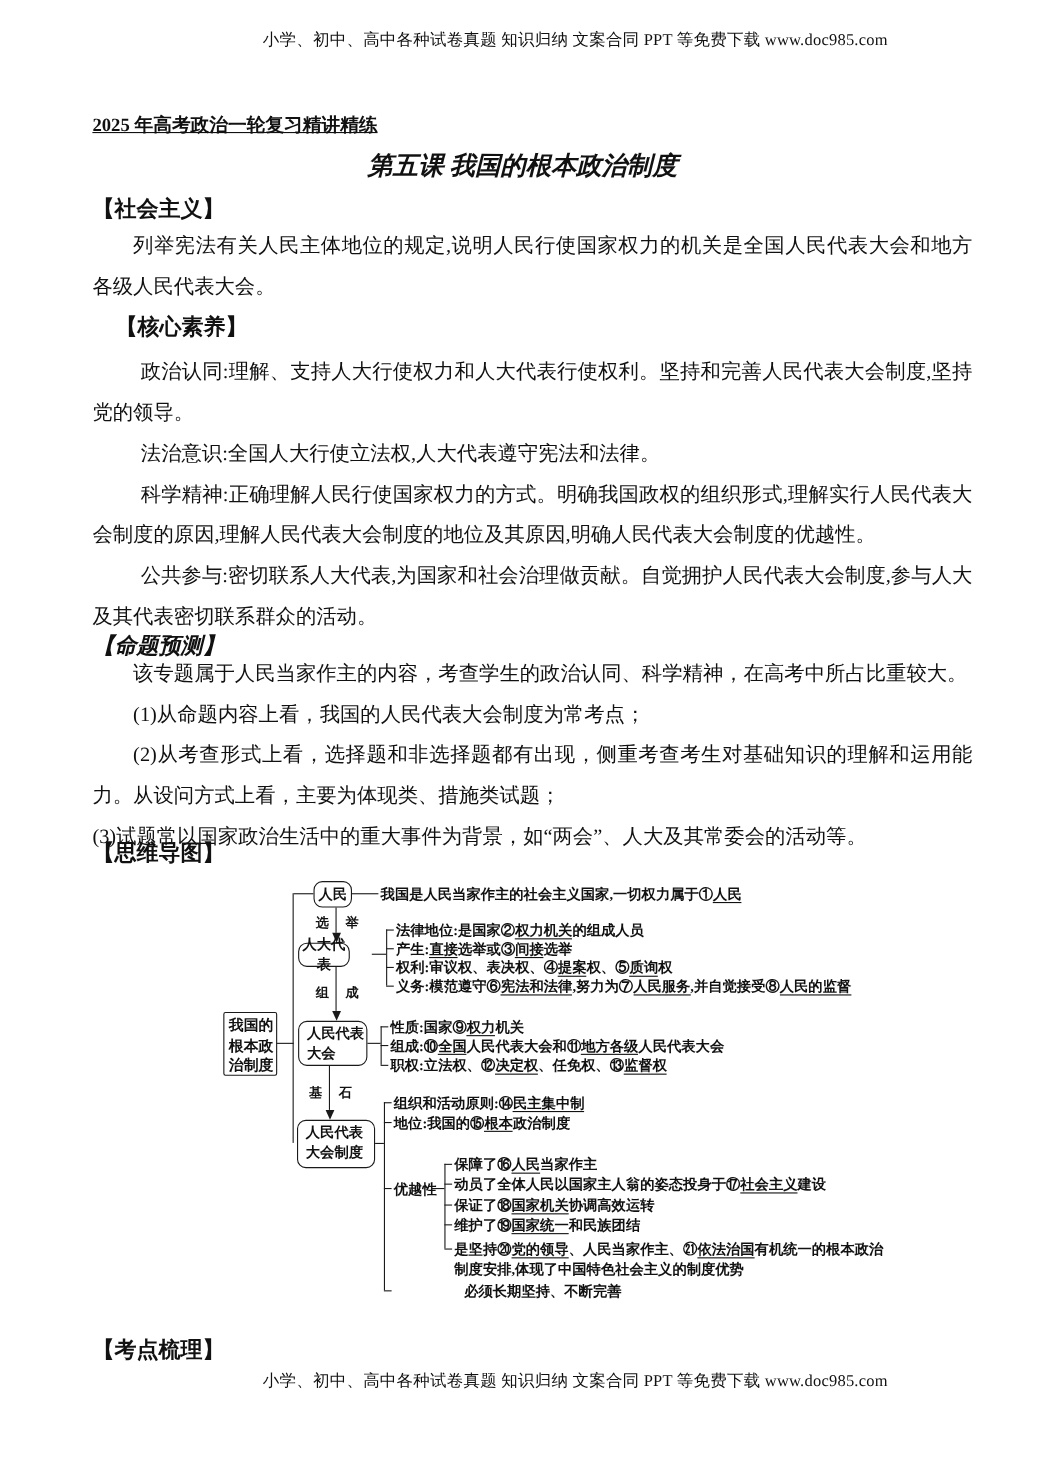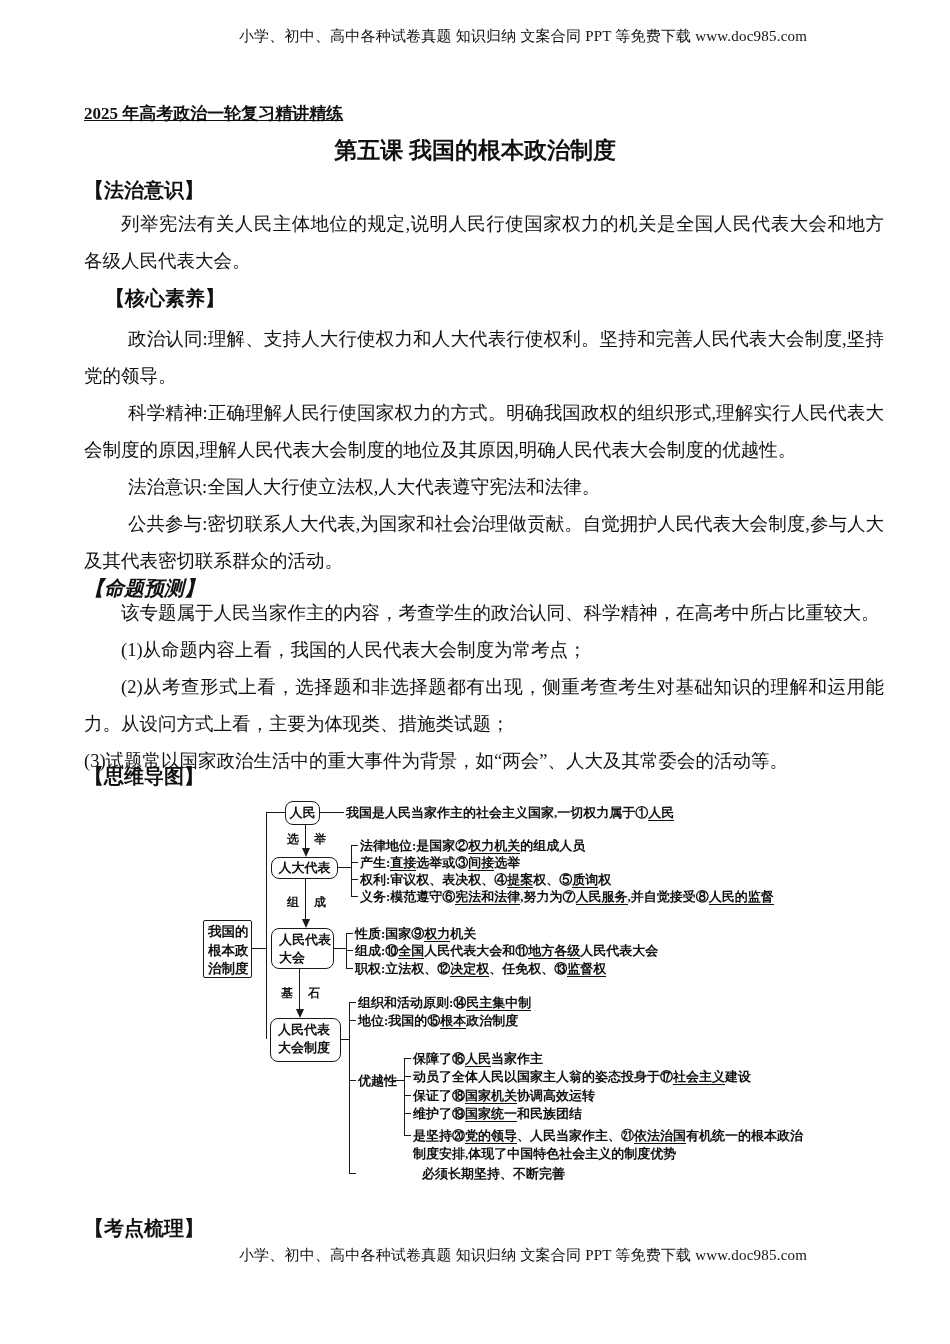--- a/index.html
+++ b/index.html
@@ -43,32 +43,32 @@
     border-left:4.5px solid transparent;border-right:4.5px solid transparent;
     border-top:9px solid #1a1a1a;
   }
 </style>
 </head>
 <body>
 
 <div class="abs center note" style="top:27px;">小学、初中、高中各种试卷真题 知识归纳 文案合同 PPT 等免费下载   www.doc985.com</div>
 
 <div class="abs series" style="left:84px;top:102px;">2025 年高考政治一轮复习精讲精练</div>
-<div class="abs center lesson" style="top:135px;">第五课 我国的根本政治制度</div>
+<div class="abs center lesson" style="top:135px;font-style:italic;">第五课 我国的根本政治制度</div>
 
-<div class="abs h" style="left:84px;top:180px;">【法治意识】</div>
+<div class="abs h" style="left:84px;top:180px;">【社会主义】</div>
 <div class="abs txtblock" style="top:206px;">
   <p class="body-p">列举宪法有关人民主体地位的规定,说明人民行使国家权力的机关是全国人民代表大会和地方各级人民代表大会。</p>
 </div>
 
 <div class="abs h" style="left:84px;top:288px;margin-left:21px;">【核心素养】</div>
 <div class="abs txtblock" style="top:321px;">
   <p class="body-p indent-more">政治认同:理解、支持人大行使权力和人大代表行使权利。坚持和完善人民代表大会制度,坚持党的领导。</p>
+  <p class="body-p indent-more">法治意识:全国人大行使立法权,人大代表遵守宪法和法律。</p>
   <p class="body-p indent-more">科学精神:正确理解人民行使国家权力的方式。明确我国政权的组织形式,理解实行人民代表大会制度的原因,理解人民代表大会制度的地位及其原因,明确人民代表大会制度的优越性。</p>
-  <p class="body-p indent-more">法治意识:全国人大行使立法权,人大代表遵守宪法和法律。</p>
   <p class="body-p indent-more">公共参与:密切联系人大代表,为国家和社会治理做贡献。自觉拥护人民代表大会制度,参与人大及其代表密切联系群众的活动。</p>
 </div>
 
 <div class="abs h" style="left:84px;top:578px;font-style:italic;">【命题预测】</div>
 <div class="abs txtblock" style="top:595px;">
   <p class="body-p">该专题属于人民当家作主的内容，考查学生的政治认同、科学精神，在高考中所占比重较大。</p>
   <p class="body-p">(1)从命题内容上看，我国的人民代表大会制度为常考点；</p>
   <p class="body-p">(2)从考查形式上看，选择题和非选择题都有出现，侧重考查考生对基础知识的理解和运用能力。从设问方式上看，主要为体现类、措施类试题；</p>
   <p class="body-p no-indent">(3)试题常以国家政治生活中的重大事件为背景，如“两会”、人大及其常委会的活动等。</p>
 </div>
@@ -88,21 +88,21 @@
   <div class="ln" style="left:267px;top:22px;width:18px;height:1.4px;"></div>
   <div class="node" style="left:285px;top:11px;width:35px;height:24px;">人民</div>
   <div class="ln" style="left:320px;top:22px;width:24px;height:1.4px;"></div>
   <div class="mi" style="left:346px;top:15px;"><span>我国是人民当家作主的社会主义国家,一切权力属于①</span><span class="u">人民</span></div>
 
   <div class="ln" style="left:305px;top:35px;width:1.4px;height:23px;"></div>
   <div class="ahead" style="left:301.5px;top:58px;"></div>
   <div class="elabel" style="left:287px;top:42px;">选</div>
   <div class="elabel" style="left:314px;top:42px;">举</div>
 
-  <div class="node" style="left:271px;top:67px;width:67px;height:22px;">人大代表</div>
+  <div class="node" style="left:271px;top:67px;width:47px;height:22px;">人大代表</div>
   <div class="ln" style="left:338px;top:77px;width:13px;height:1.4px;"></div>
   <div class="ln" style="left:351px;top:55px;width:1.4px;height:51px;"></div>
   <div class="ln" style="left:351px;top:55px;width:7px;height:1.4px;"></div>
   <div class="ln" style="left:351px;top:72px;width:7px;height:1.4px;"></div>
   <div class="ln" style="left:351px;top:89px;width:7px;height:1.4px;"></div>
   <div class="ln" style="left:351px;top:106px;width:7px;height:1.4px;"></div>
   <div class="mi" style="left:360px;top:48px;"><span>法律地位:是国家②</span><span class="u">权力机关</span><span>的组成人员</span></div>
   <div class="mi" style="left:360px;top:65px;"><span>产生:</span><span class="u">直接</span><span>选举或③</span><span class="u">间接</span><span>选举</span></div>
   <div class="mi" style="left:360px;top:82px;"><span>权利:审议权、表决权、④</span><span class="u">提案</span><span>权、⑤</span><span class="u">质询</span><span>权</span></div>
   <div class="mi" style="left:360px;top:99px;"><span>义务:模范遵守⑥</span><span class="u">宪法和法律</span><span>,努力为⑦</span><span class="u">人民服务</span><span>,并自觉接受⑧</span><span class="u">人民的监督</span></div>

